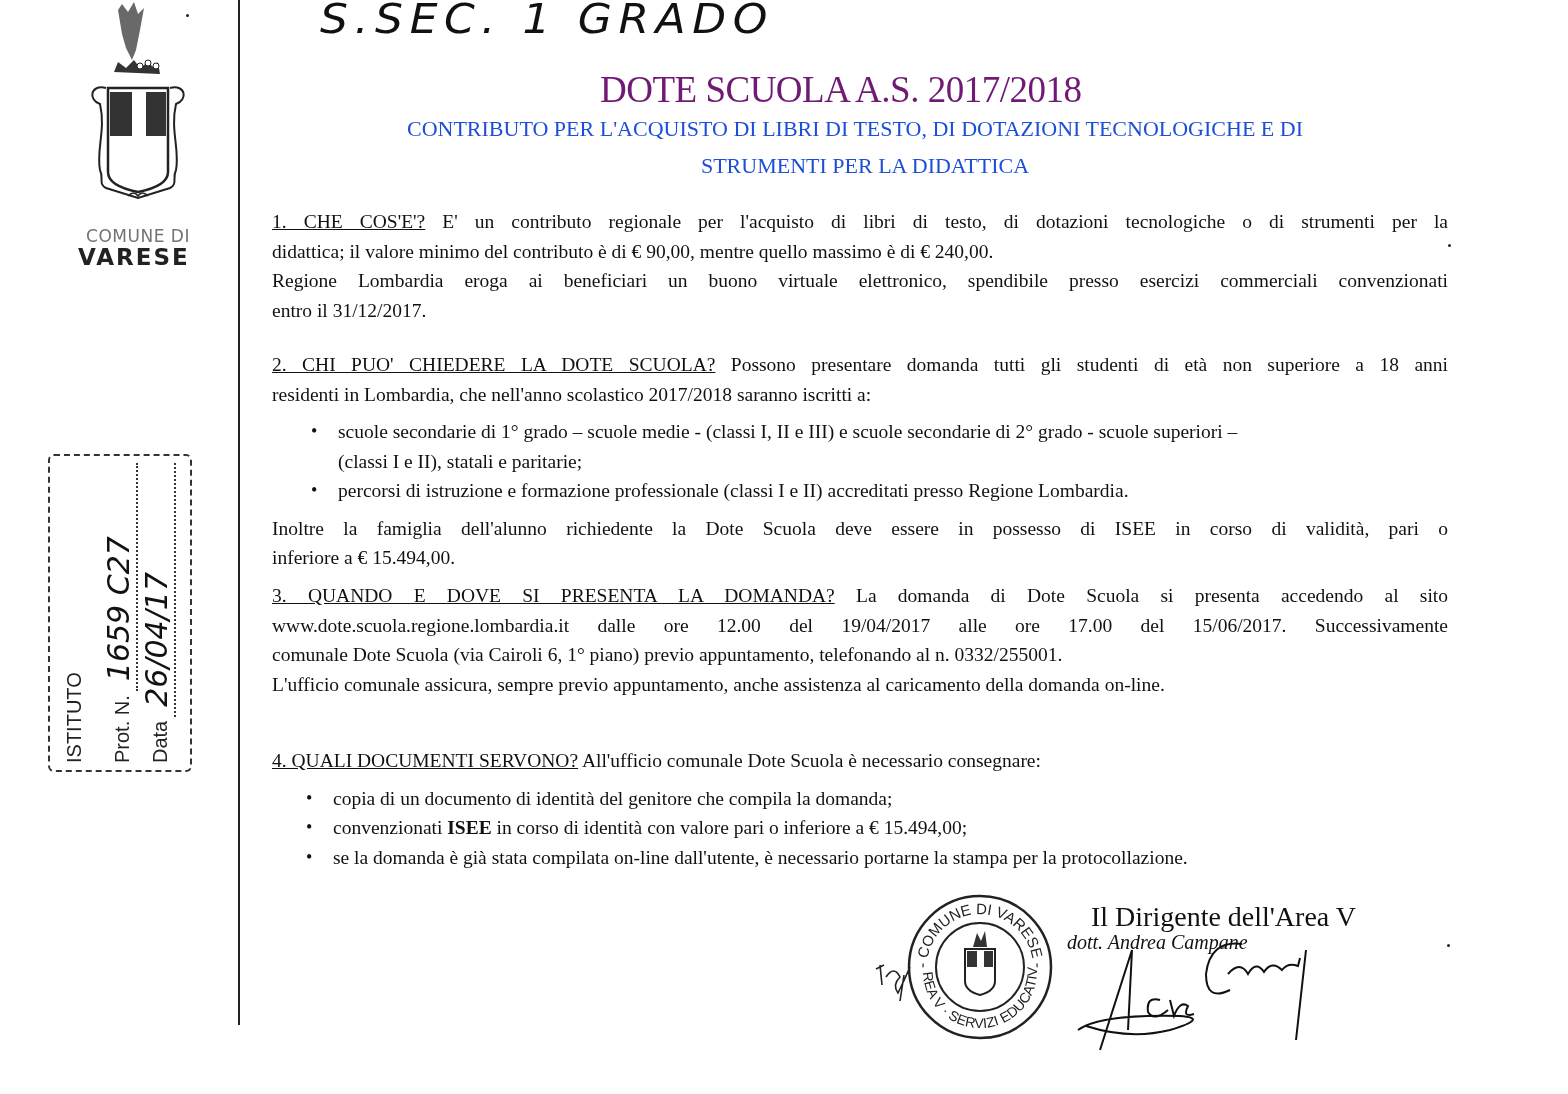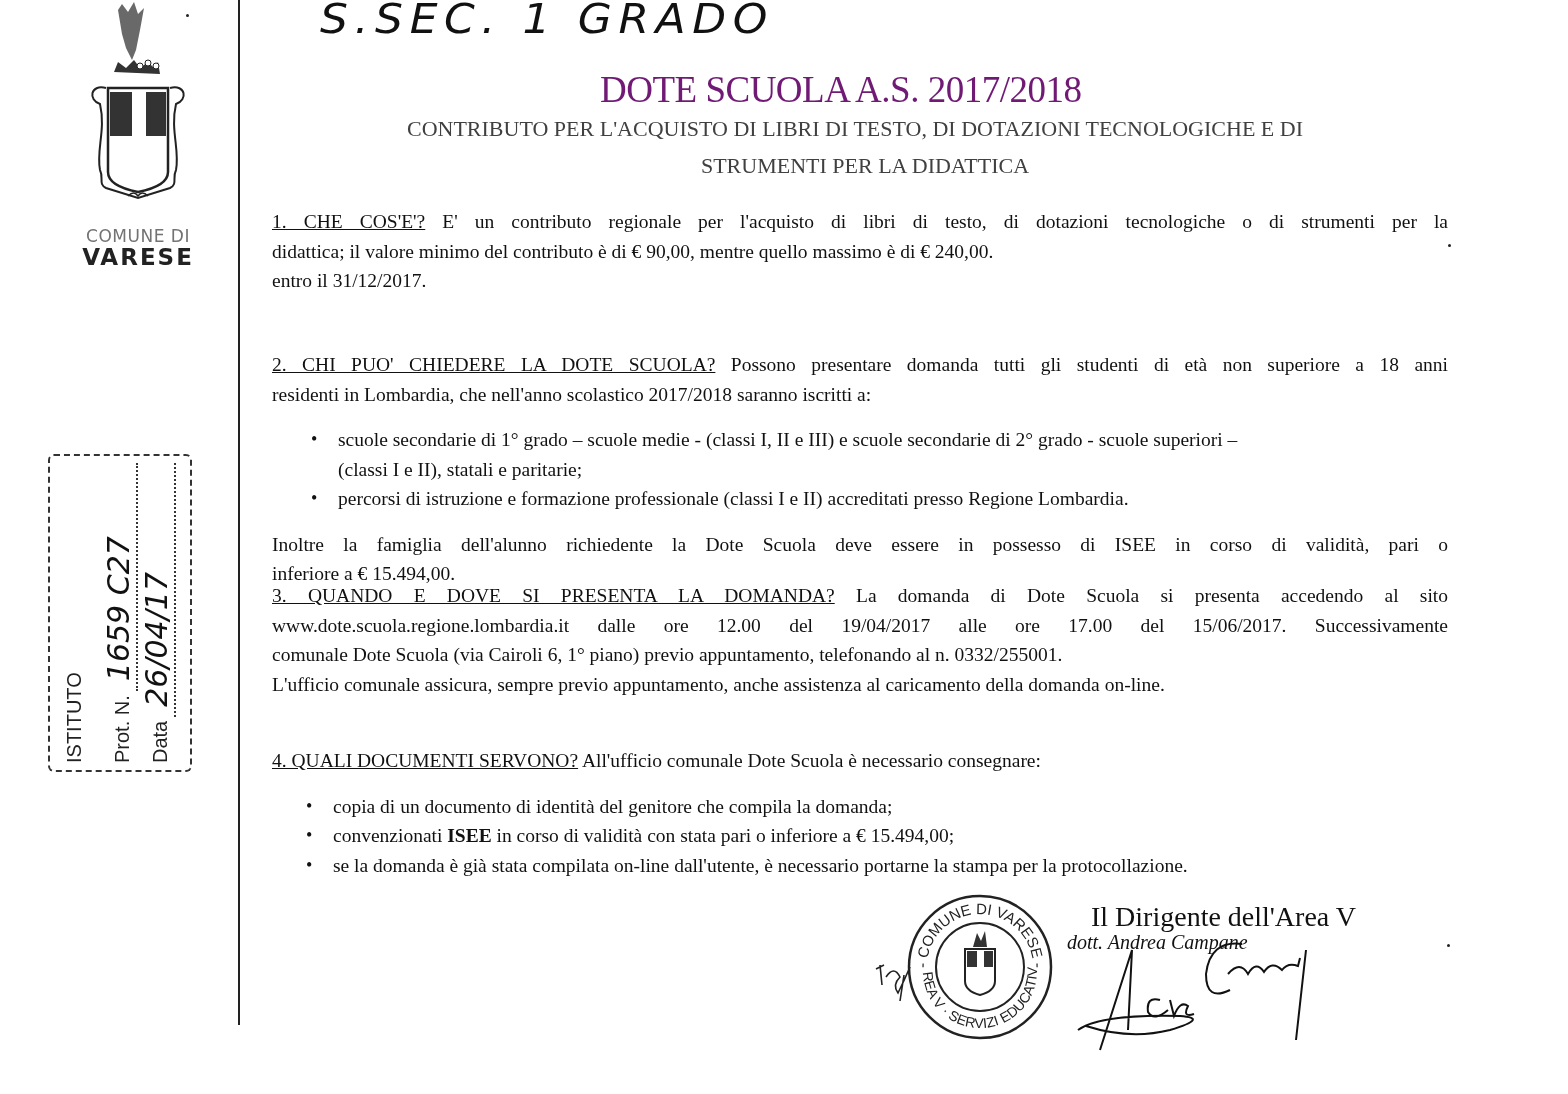--- a/index.html
+++ b/index.html
@@ -1,30 +1,30 @@
 <!DOCTYPE html>
 <html><head>
 <meta charset="utf-8">
 <style>
   html, body { margin: 0; padding: 0; background: #ffffff; }
   body { width: 1568px; height: 1094px; position: relative; overflow: hidden; color: #111; font-family: "Liberation Serif", "DejaVu Serif", serif; }
   .vline { position: absolute; left: 238px; top: 0; width: 2px; height: 1025px; background: #222; }
   .logo { position: absolute; left: 78px; top: 0; width: 118px; height: 205px; }
   .comune-di { position: absolute; left: 78px; top: 226px; width: 120px; text-align: center; font-family: "DejaVu Sans", sans-serif; font-size: 17px; letter-spacing: 0.5px; color: #737373; }
-  .varese { position: absolute; left: 78px; top: 244px; width: 120px; text-align: center; font-family: "DejaVu Sans", sans-serif; font-weight: bold; font-size: 23px; letter-spacing: 2px; color: #222; }
+  .varese { position: absolute; left: 78px; top: 244px; width: 120px; text-align: left; font-family: "DejaVu Sans", sans-serif; font-weight: bold; font-size: 23px; letter-spacing: 2px; color: #222; }
   .handwritten { position: absolute; left: 320px; top: -4px; font-family: "DejaVu Sans", sans-serif; font-size: 40px; font-style: italic; letter-spacing: 6px; color: #111; transform: scaleX(1.1); transform-origin: left top; }
   .title { position: absolute; left: 600px; top: 68px; font-size: 37px; letter-spacing: -0.5px; color: #701a75; }
-  .subtitle { position: absolute; left: 240px; width: 1328px; text-align: center; font-size: 22px; color: #404040; }
+  .subtitle { position: absolute; left: 240px; width: 1328px; text-align: center; font-size: 22px; color: #1d4ed8; }
   .sub1 { top: 116px; left: 270px; width: 1170px; }
   .sub2 { top: 153px; left: 270px; width: 1190px; }
   .para { position: absolute; left: 272px; width: 1176px; font-size: 19.5px; line-height: 29.5px; text-align: justify; }
   .para .h { text-decoration: underline; }
   .line { display: block; white-space: nowrap; }
   .just { display: block; text-align: justify; text-align-last: justify; }
-  ul.bul { list-style: none; margin: 16px; padding: 0; }
+  ul.bul { list-style: none; margin: 8px; padding: 0; }
   ul.bul li { position: relative; padding-left: 36px; }
   ul.bul li::before { content: "•"; position: absolute; left: 9px; top: 0; font-size: 18px; }
   .p1 { top: 207px; }
   .p2 { top: 350px; }
   .p2 ul.bul { margin-left: 30px; }
   .p3 { top: 581px; }
   .p4 { top: 746px; }
   .p4 ul.bul { margin-left: 25px; }
   .stampbox { position: absolute; left: 48px; top: 454px; width: 140px; height: 314px; border: 2px dashed #333; border-radius: 6px; }
   .stamp-rot { position: absolute; left: 50%; top: 50%; width: 300px; transform: translate(-50%,-50%) rotate(-90deg); font-family: "Liberation Sans", sans-serif; }
@@ -60,20 +60,21 @@
 
 <div class="handwritten">S.SEC. 1 GRADO</div>
 
 <div class="title">DOTE SCUOLA A.S. 2017/2018</div>
 <div class="subtitle sub1">CONTRIBUTO PER L'ACQUISTO DI LIBRI DI TESTO, DI DOTAZIONI TECNOLOGICHE E DI</div>
 <div class="subtitle sub2">STRUMENTI PER LA DIDATTICA</div>
 
 <div class="para p1">
   <span class="just"><span class="h">1. CHE COS'E'?</span><span> E' un contributo regionale per l'acquisto di libri di testo, di dotazioni tecnologiche o di strumenti per la</span></span>
   <span class="line">didattica; il valore minimo del contributo è di € 90,00, mentre quello massimo è di € 240,00.</span>
+  <span class="just">Regione Lombardia eroga ai beneficiari un buono virtuale elettronico, spendibile presso esercizi commerciali convenzionati</span>
   <span class="line">entro il 31/12/2017.</span>
 </div>
 
 <div class="para p2">
   <span class="just"><span class="h">2. CHI PUO' CHIEDERE LA DOTE SCUOLA?</span><span> Possono presentare domanda tutti gli studenti di età non superiore a 18 anni</span></span>
   <span class="line">residenti in Lombardia, che nell'anno scolastico 2017/2018 saranno iscritti a:</span>
   <ul class="bul">
     <li>
         <span class="line">scuole secondarie di 1° grado – scuole medie - (classi I, II e III) e scuole secondarie di 2° grado - scuole superiori –</span>
         <span class="line">(classi I e II), statali e paritarie;</span>
@@ -93,21 +94,21 @@
   <span class="line">L'ufficio comunale assicura, sempre previo appuntamento, anche assistenza al caricamento della domanda on-line.</span>
 </div>
 
 <div class="para p4">
   <span class="line"><span class="h">4. QUALI DOCUMENTI SERVONO?</span><span> All'ufficio comunale Dote Scuola è necessario consegnare:</span></span>
   <ul class="bul">
     <li>
         <span class="line">copia di un documento di identità del genitore che compila la domanda;</span>
       </li>
     <li>
-        <span class="line"><span>convenzionati </span><b>ISEE</b><span> in corso di validità con stata pari o inferiore a € 15.494,00;</span></span>
+        <span class="line"><span>convenzionati </span><b>ISEE</b><span> in corso di identità con valore pari o inferiore a € 15.494,00;</span></span>
       </li>
     <li>
         <span class="line">se la domanda è già stata compilata on-line dall'utente, è necessario portarne la stampa per la protocollazione.</span>
       </li>
   </ul>
 </div>
 
 <div class="stampbox">
   <div class="stamp-rot">
     <div class="stamp-row">

